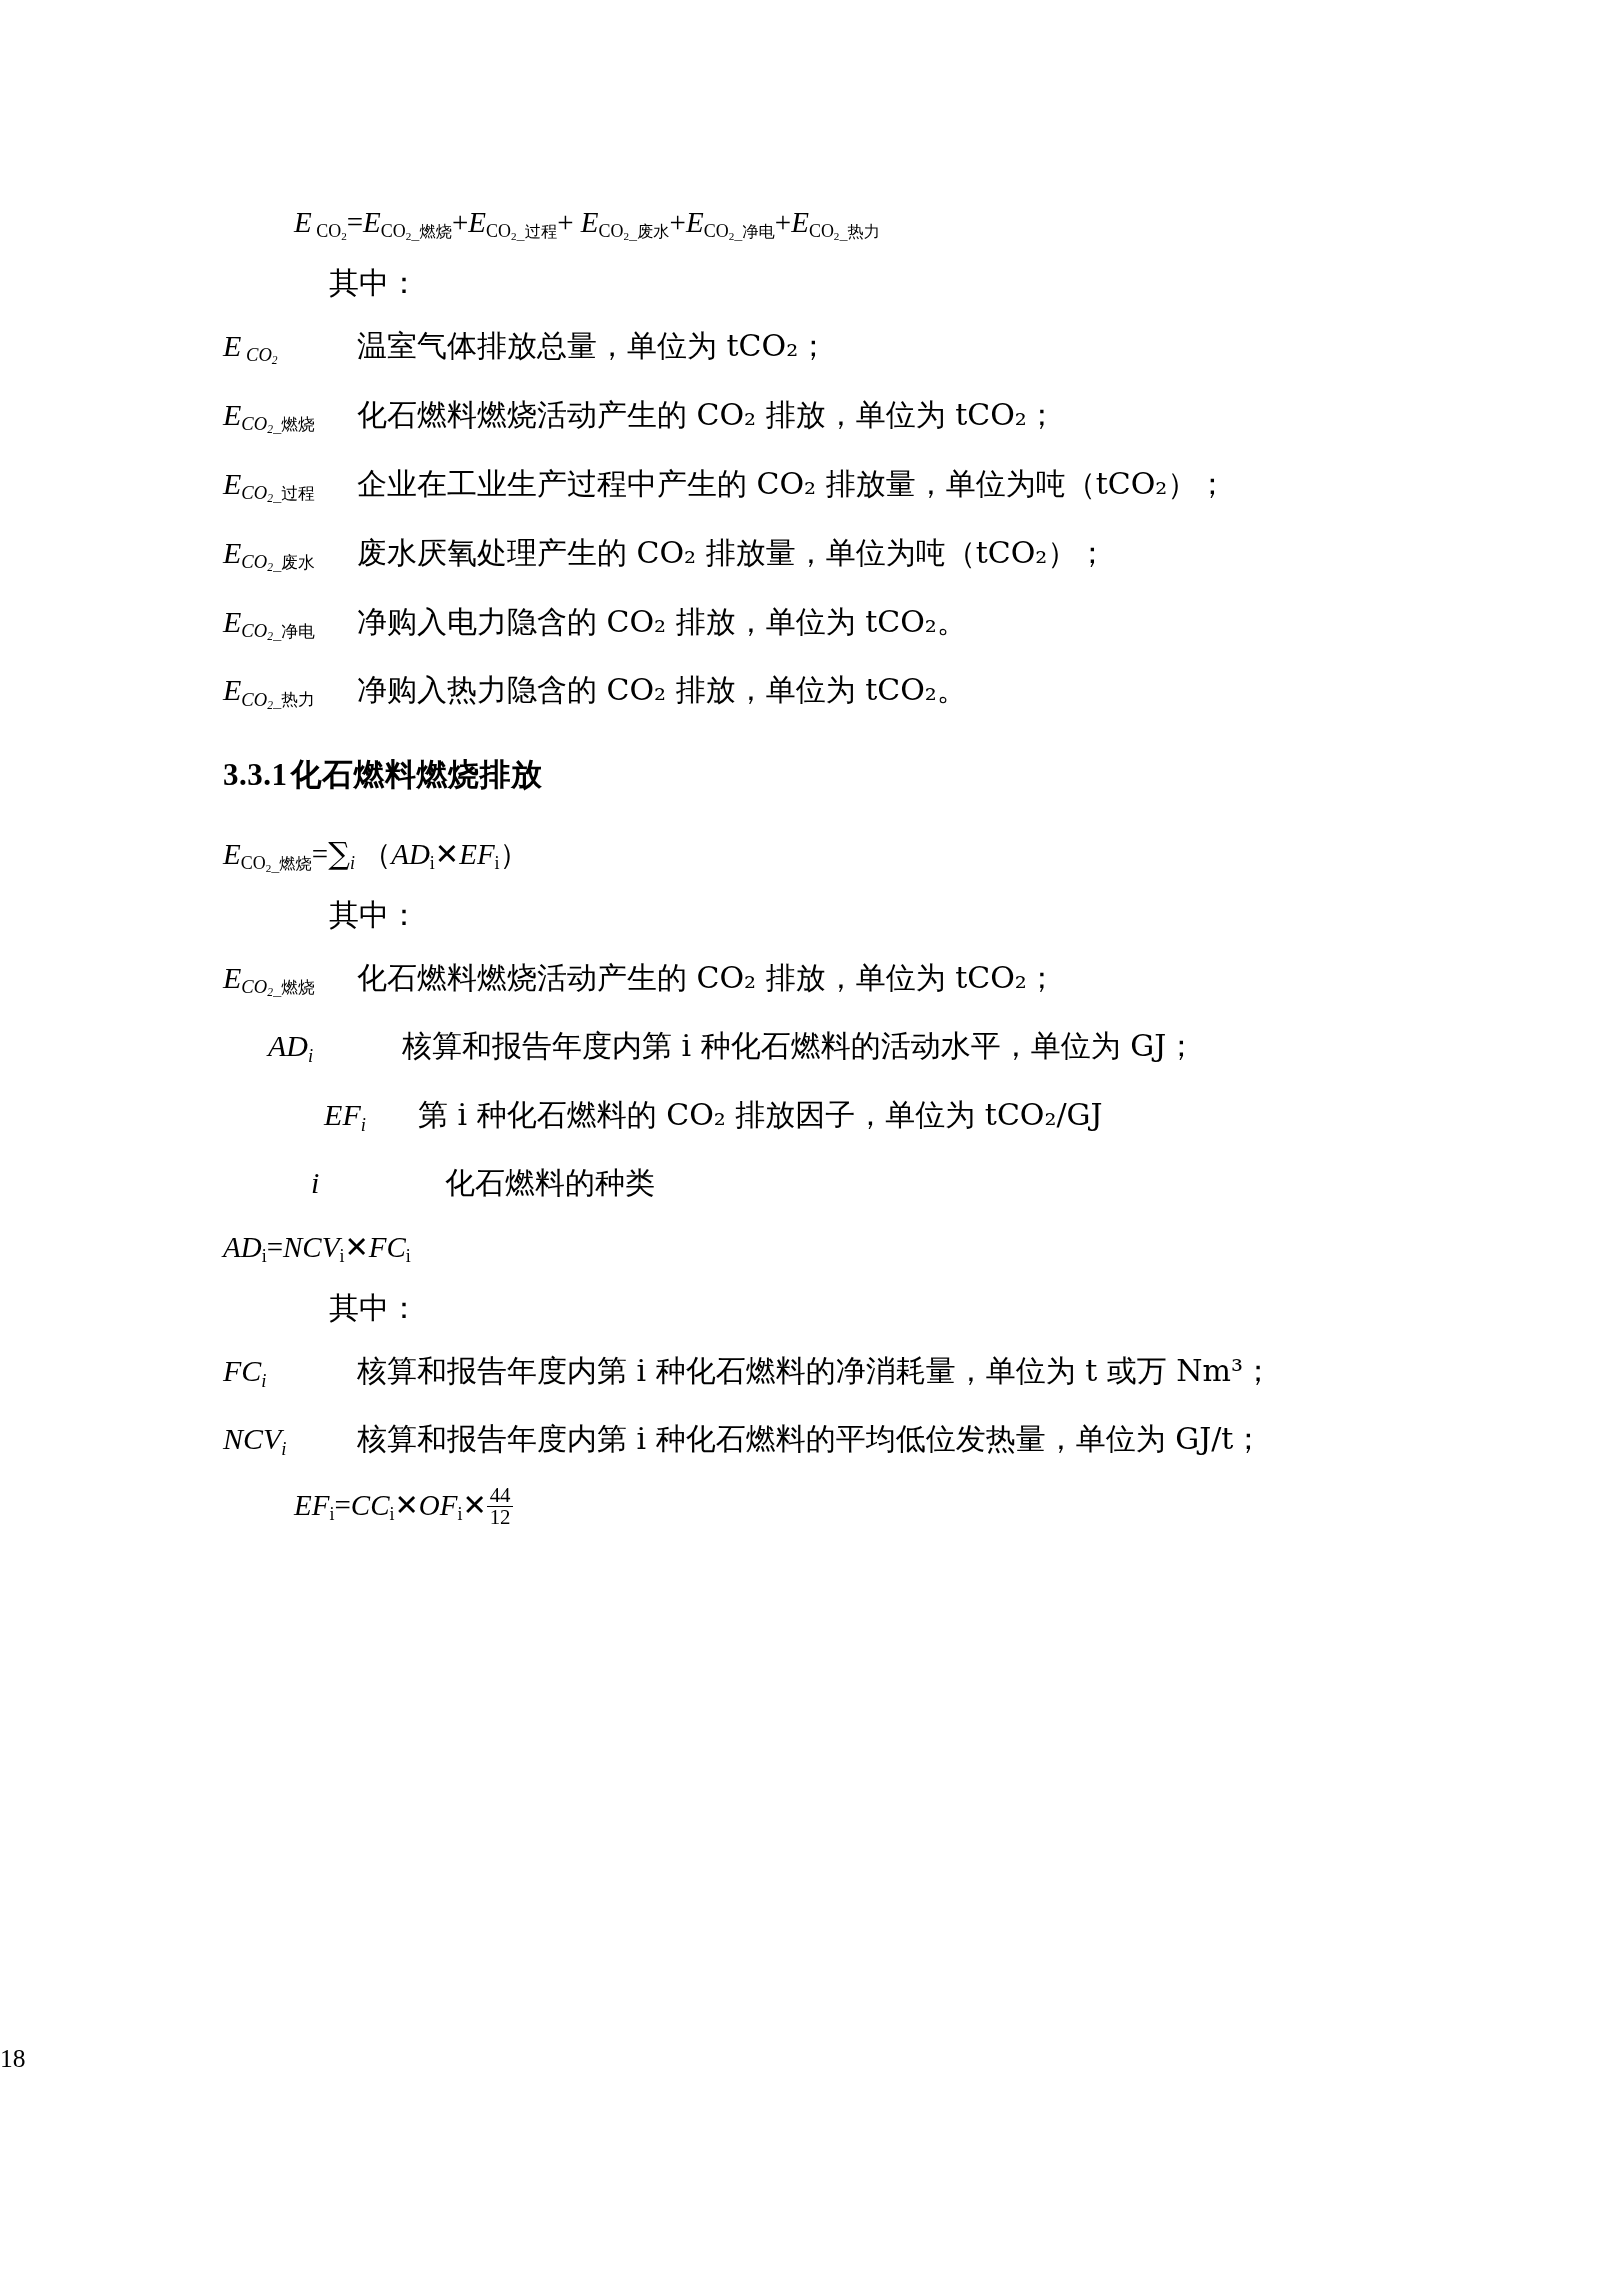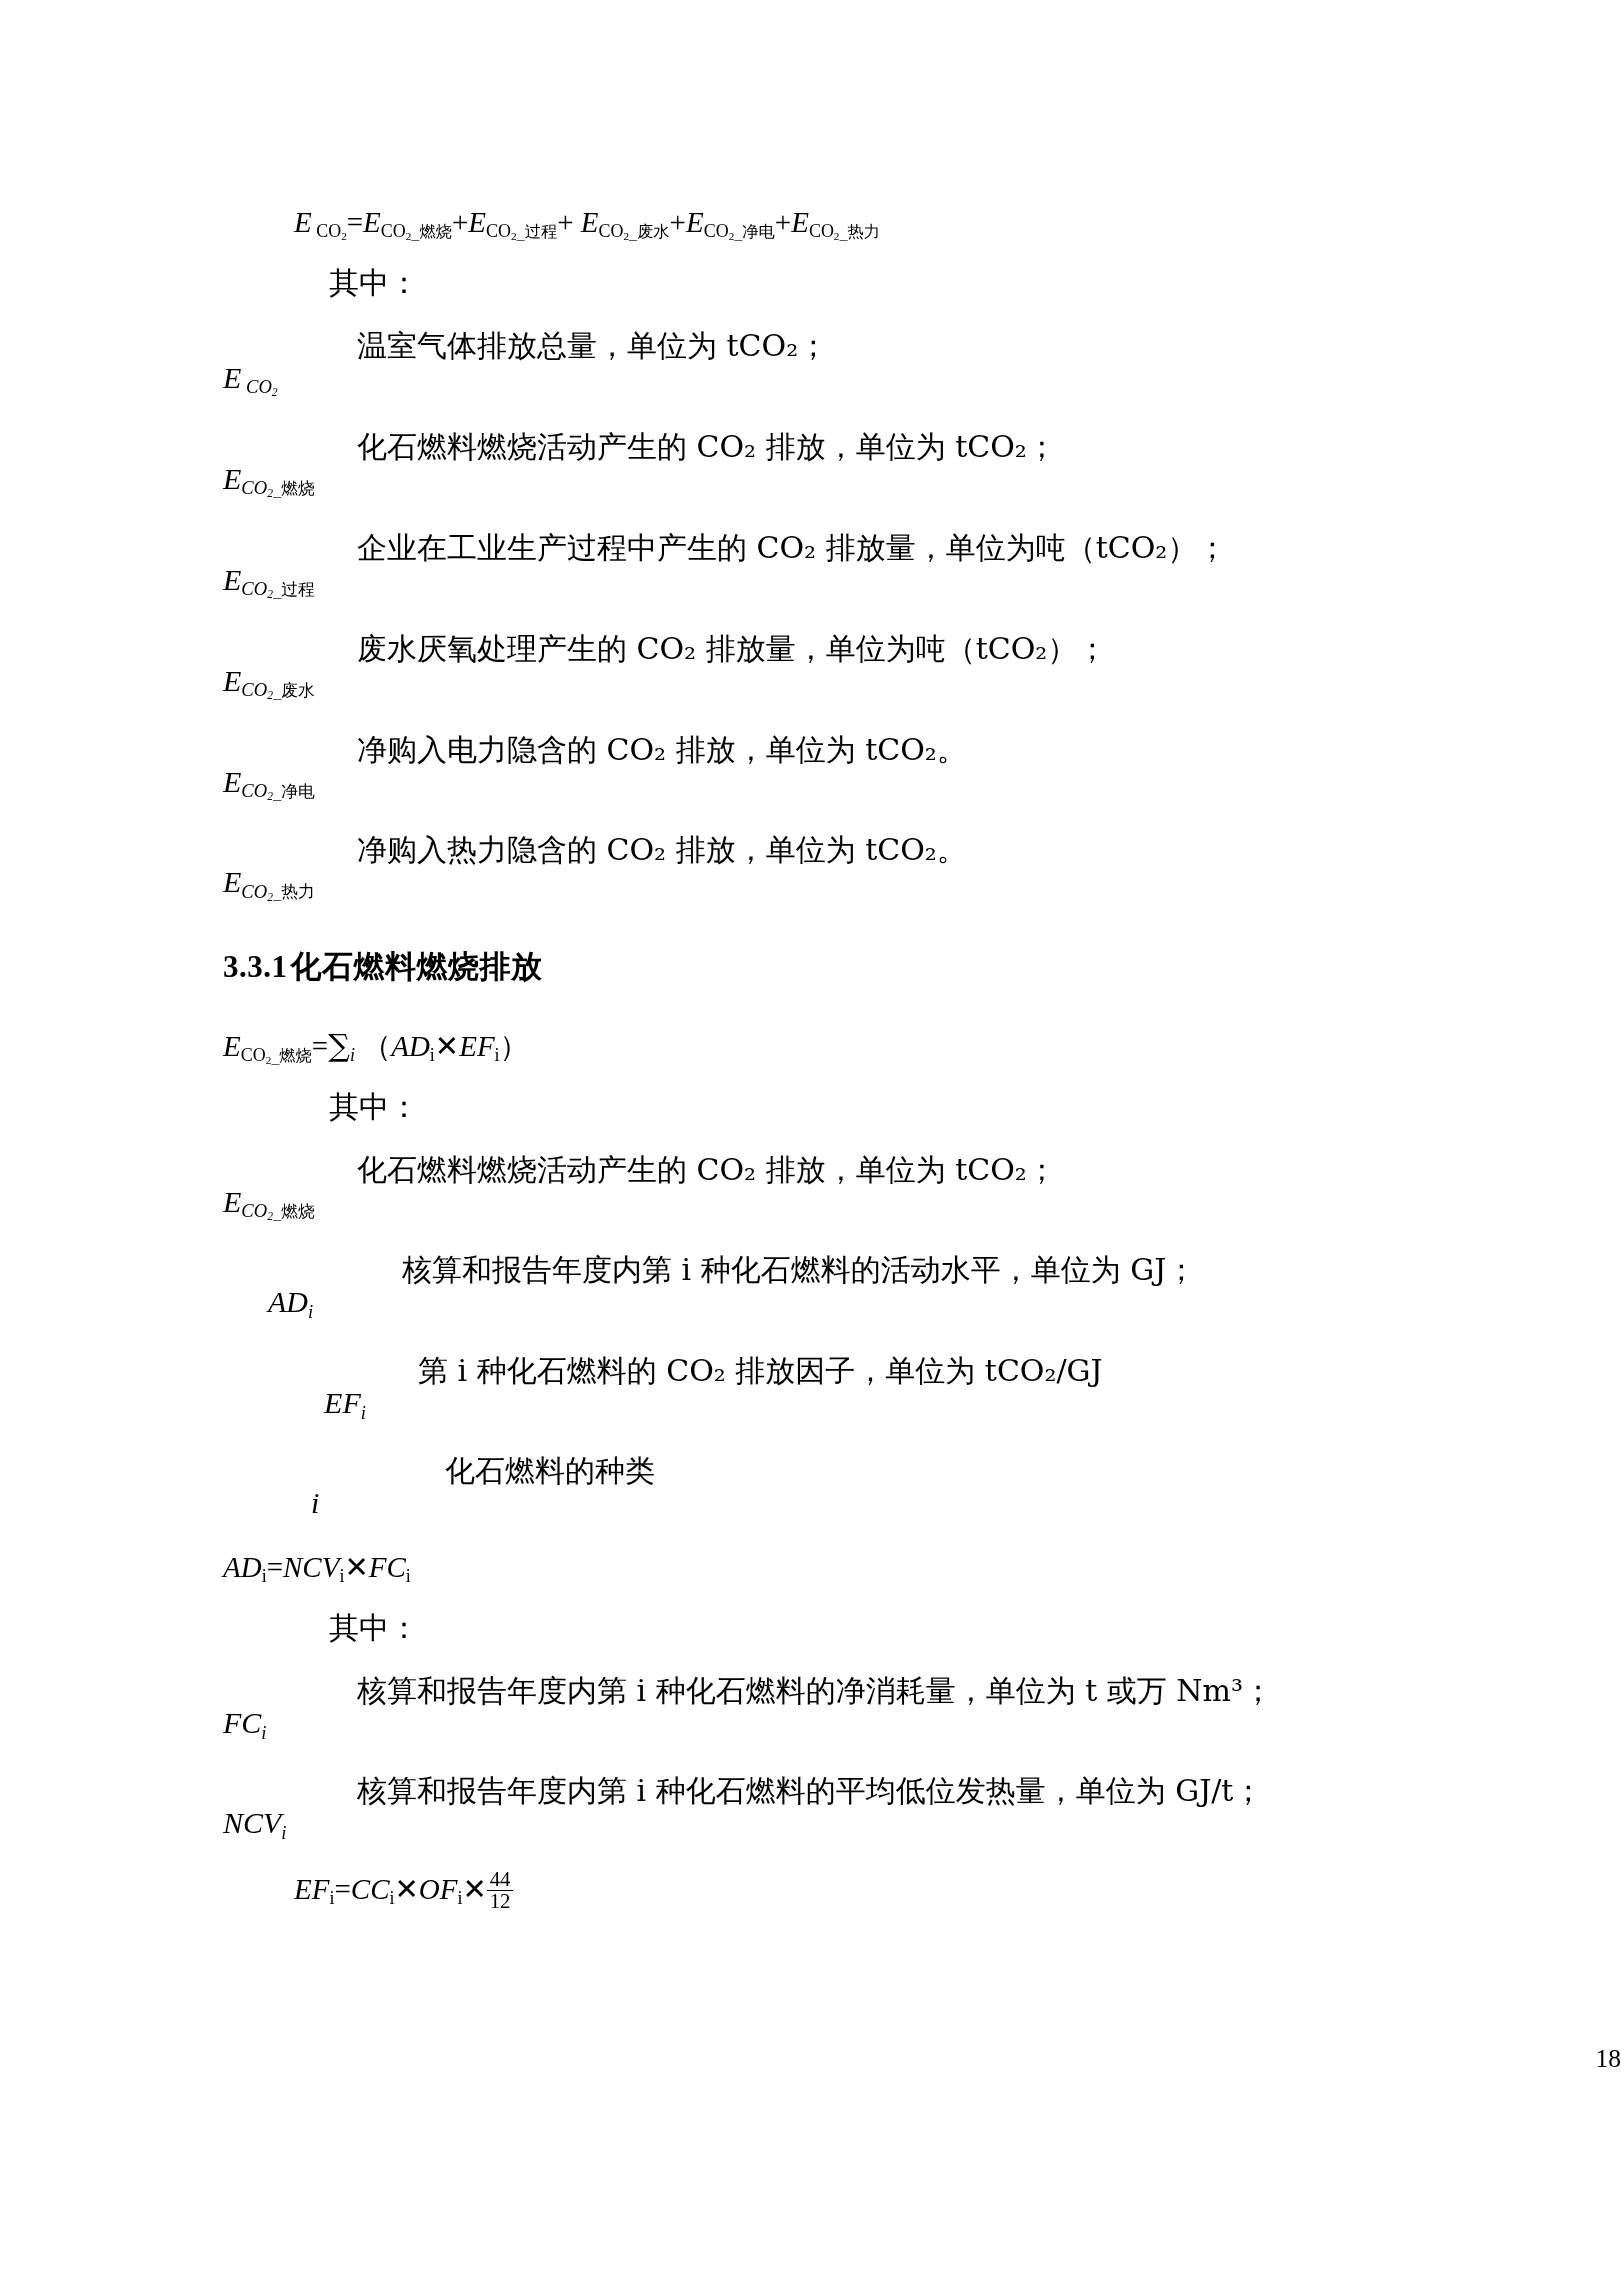--- a/index.html
+++ b/index.html
@@ -59,21 +59,20 @@
     margin: 0 0 21.6px 0;
     font-size: 30px;
     line-height: 1.5;
   }
   .defrow .sym {
     flex: 0 0 auto;
     width: 122px;
     font-family: "Liberation Serif", serif;
     font-style: italic;
     white-space: nowrap;
-    margin-top: 32px;
   }
   .defrow .desc {
     flex: 1 1 auto;
     font-family: "DejaVu Serif", "Liberation Serif", serif;
     margin-left: 12px;
   }
   .defrow.pad-sym .sym { padding-left: 45px; }
   .defrow.pad-sym2 .sym { padding-left: 61px; text-align: center; }
   .defrow.pad-sym3 .sym { padding-left: 88px; }
 
@@ -104,21 +103,21 @@
   .sigma {
     font-family: "DejaVu Serif", serif;
     font-size: 1.05em;
   }
 
   .pagenum {
     position: absolute;
     left: 0;
     right: 0;
     top: 2044px;
-    text-align: right;
+    text-align: left;
     font-size: 25.5px;
     font-family: "Liberation Serif", serif;
   }
 </style>
 </head>
 <body>
 
 <div class="page">
   <div class="content">
 

